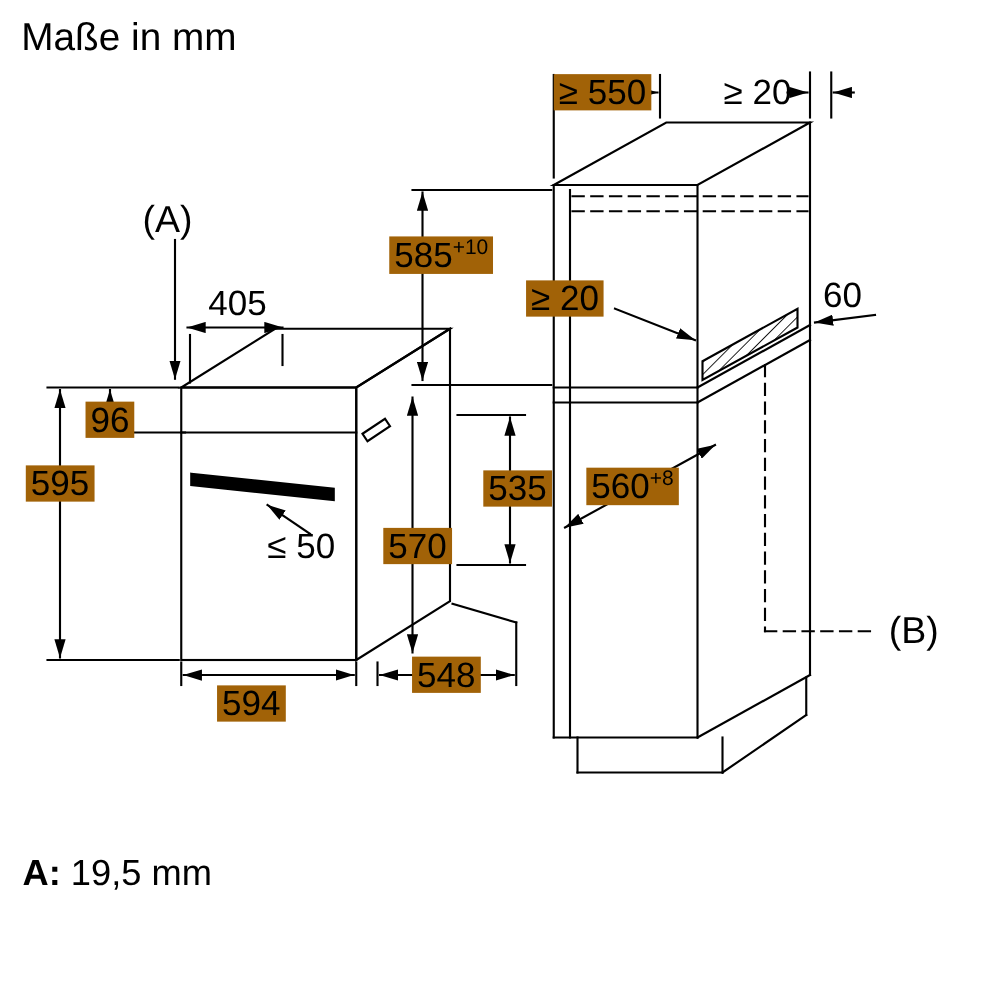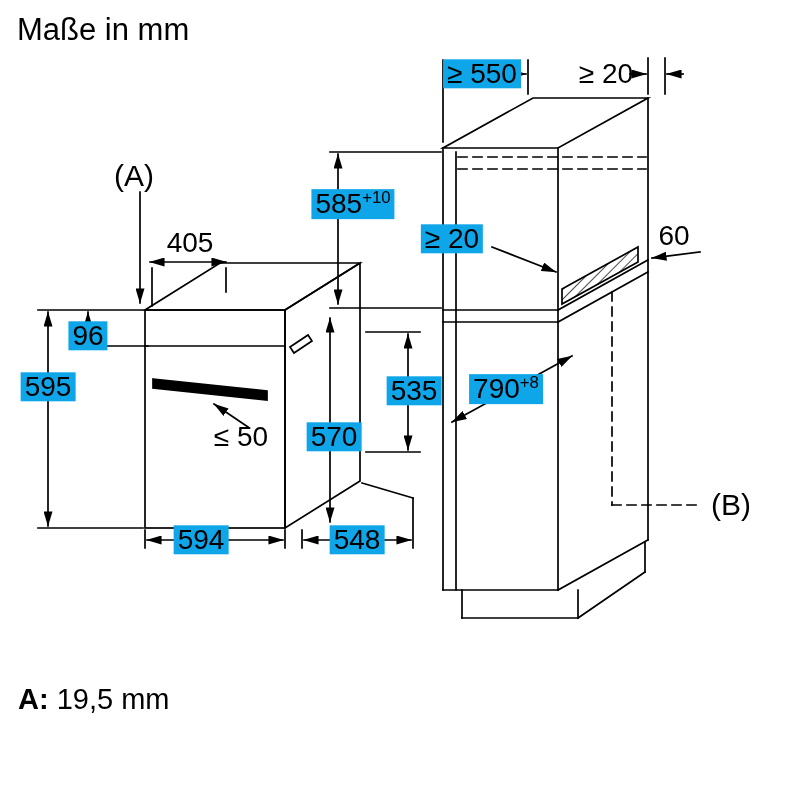--- a/index.html
+++ b/index.html
@@ -3,21 +3,21 @@
 <meta charset="utf-8">
 <style>
   * { margin:0; padding:0; box-sizing:border-box; }
   html,body { background:#fff; }
   .page { position:relative; width:800px; height:760px; background:#fff;
           font-family:"Liberation Sans", sans-serif; color:#000; overflow:hidden; }
   svg.draw { position:absolute; left:0; top:0; }
   .title { position:absolute; left:17px; top:12px; font-size:31px; }
   .lbl { position:absolute; transform:translate(-50%,-50%); font-size:28px;
          white-space:nowrap; line-height:1.05; }
-  .bg { background:#0ea5e9; padding:0 4px; }
+  .bg { background:#a16207; padding:0 4px; }
   .lbl sup { font-size:0.6em; }
   .legend { position:absolute; left:18px; font-size:29px; white-space:nowrap; }
   .legend b { font-weight:bold; }
 </style>
 </head>
 <body>
 
 <div class="page">
 
   <svg class="draw" width="800" height="800" viewBox="0 0 800 800">
@@ -119,27 +119,27 @@
 
   <div class="title">Maße in mm</div>
 
   <div class="lbl" style="left:134px;top:176px;font-size:30px">(A)</div>
   <div class="lbl" style="left:190px;top:243px">405</div>
   <div class="lbl bg" style="left:88px;top:336px">96</div>
   <div class="lbl bg" style="left:48px;top:387px">595</div>
   <div class="lbl" style="left:241px;top:437px">≤ 50</div>
   <div class="lbl bg" style="left:334px;top:437px">570</div>
   <div class="lbl bg" style="left:414px;top:391px">535</div>
-  <div class="lbl bg" style="left:201px;top:540px">594</div>
+  <div class="lbl bg" style="left:201px;top:563px">594</div>
   <div class="lbl bg" style="left:357px;top:540px">548</div>
 
   <div class="lbl bg" style="left:482px;top:74px">≥ 550</div>
   <div class="lbl" style="left:606px;top:74px">≥ 20</div>
   <div class="lbl bg" style="left:353px;top:204px"><span>585</span><sup>+10</sup></div>
   <div class="lbl bg" style="left:452px;top:239px">≥ 20</div>
   <div class="lbl" style="left:674px;top:236px">60</div>
-  <div class="lbl bg" style="left:506px;top:389px"><span>790</span><sup>+8</sup></div>
+  <div class="lbl bg" style="left:506px;top:389px"><span>560</span><sup>+8</sup></div>
   <div class="lbl" style="left:731px;top:505px;font-size:30px">(B)</div>
 
   <div class="legend" style="top:683px"><b>A:</b>
     <span>19,5 mm</span></div>
 
 </div>
 
 </body></html>

